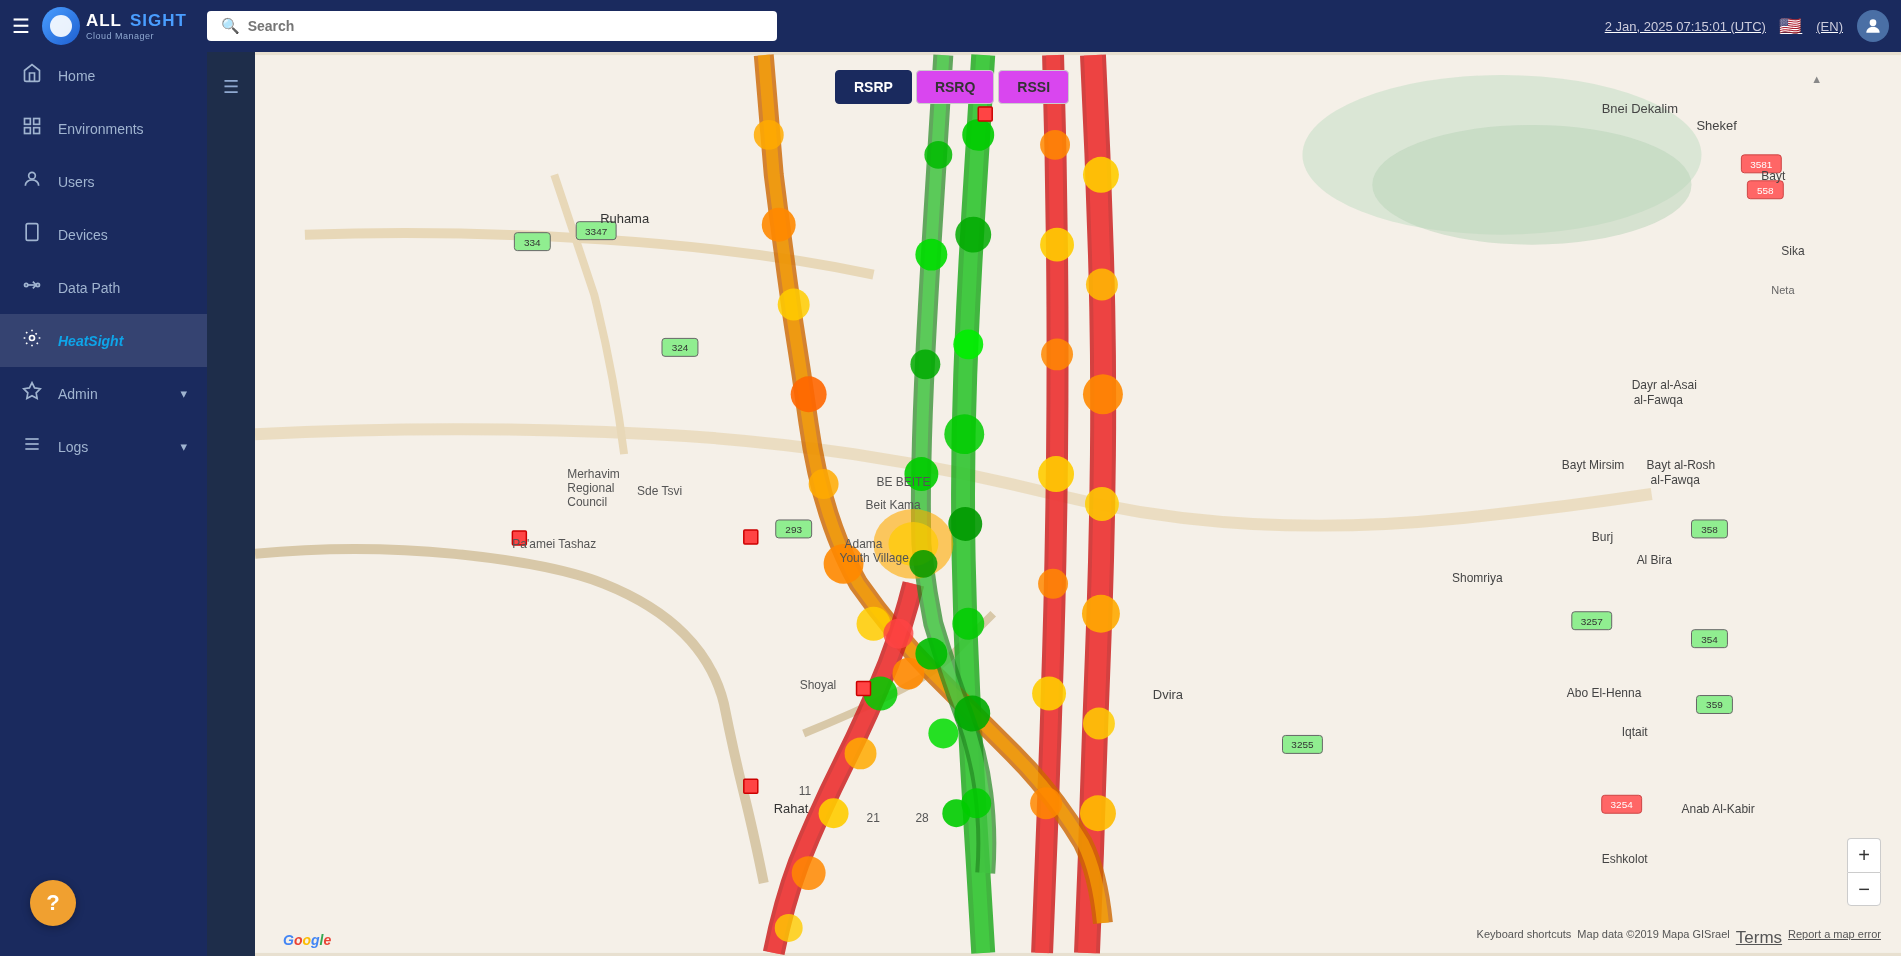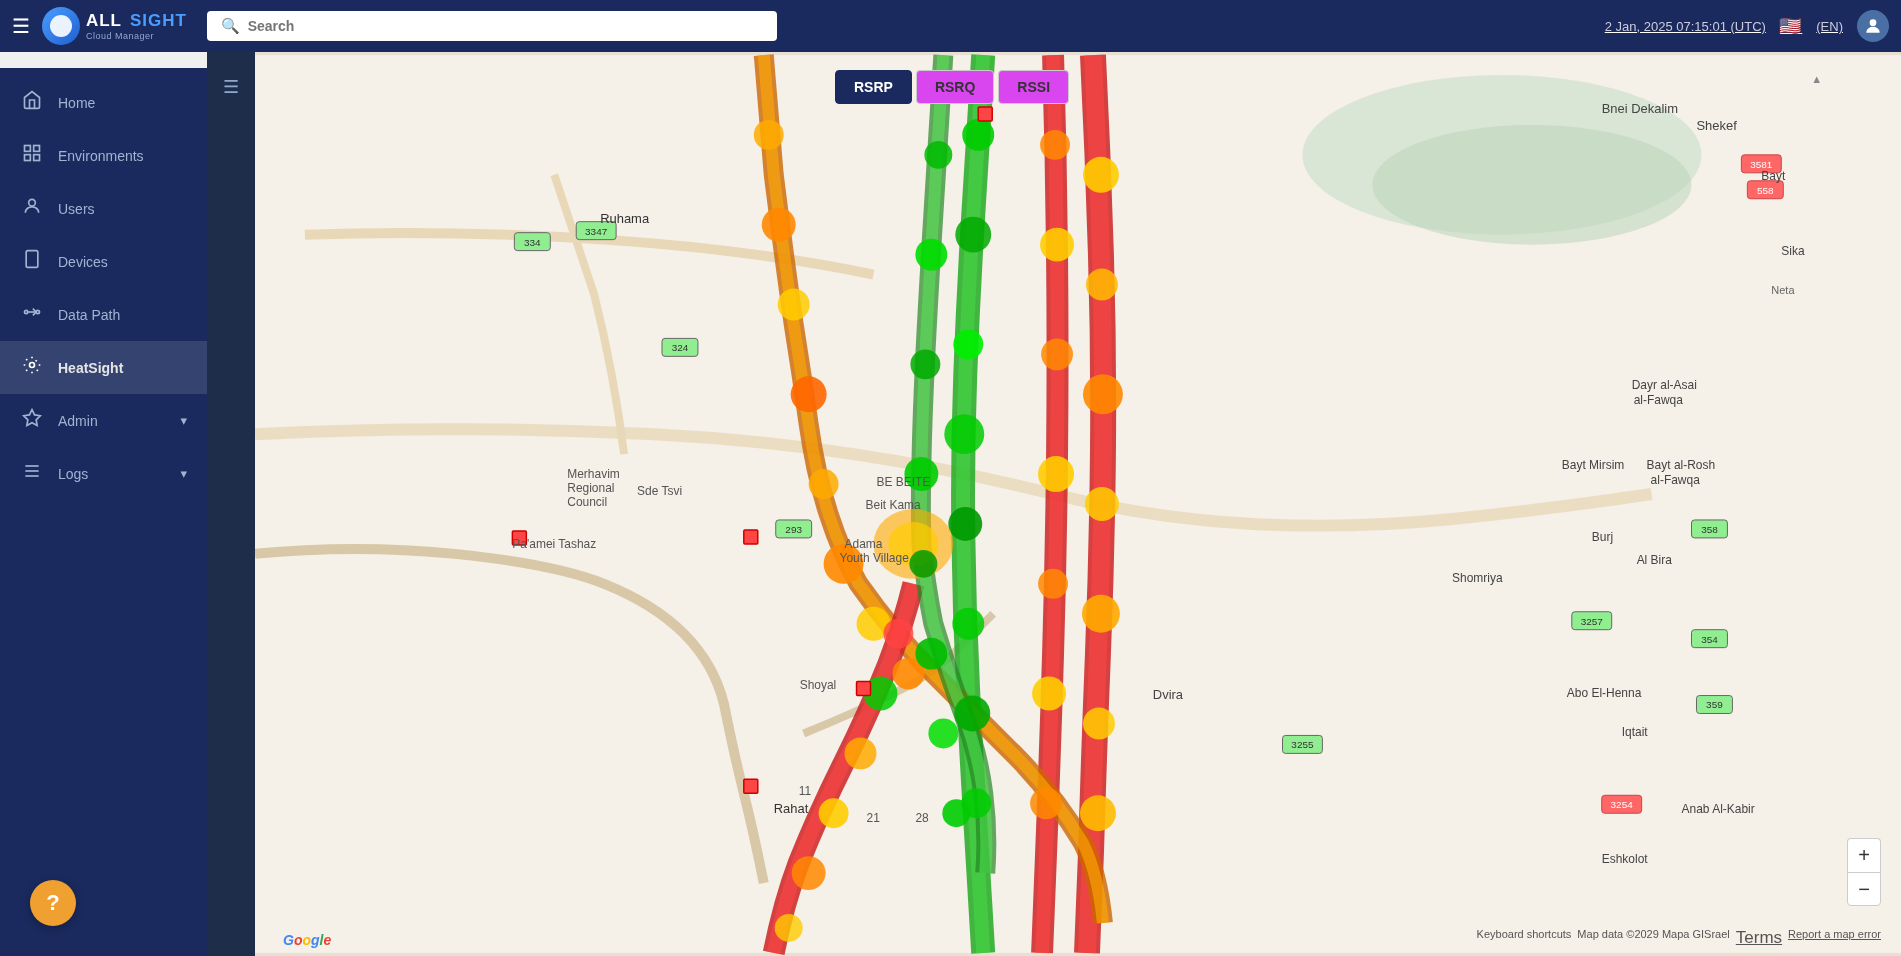--- a/index.html
+++ b/index.html
@@ -20,21 +20,21 @@
       padding: 6px 14px; gap: 8px; flex: 1; max-width: 570px; margin-left: 8px;
     }
     .topbar-search input { border: none; outline: none; font-size: 14px; width: 100%; color: #b91c1c; font-weight: bold; }
     .topbar-right { margin-left: auto; display: flex; align-items: center; gap: 14px; color: white; font-size: 13px; text-decoration: underline; }
     .topbar-flag { font-size: 18px; }
     .topbar-lang { color: #ccd; font-size: 13px; }
     .topbar-avatar { width: 32px; height: 32px; border-radius: 50%; background: #4a6fa5; display: flex; align-items: center; justify-content: center; color: white; font-size: 18px; cursor: pointer; }
 
     
     .sidebar {
-      position: fixed; top: 68px; left: 0; bottom: 0; width: 207px;
+      position: fixed; top: 41px; left: 0; bottom: 0; width: 207px;
       background: #1a2a5e; display: flex; flex-direction: column; z-index: 99;
       padding-top: 8px;
     }
     .sidebar-item {
       display: flex; align-items: center; gap: 14px;
       padding: 14px 20px; color: #a0b4d0; cursor: pointer; font-size: 15px;
       transition: background 0.15s;
     }
     .sidebar-item.active { background: rgba(255,255,255,0.12); color: white; }
     .sidebar-item-icon { font-size: 20px; min-width: 24px; text-align: center; }
@@ -186,21 +186,21 @@
     </span>
     <span class="sidebar-item-label">Data Path</span>
   </div>
   <div class="sidebar-item active">
     <span class="sidebar-item-icon">
       <svg width="20" height="20" viewBox="0 0 24 24" fill="none" stroke="white" stroke-width="2">
           <circle cx="12" cy="12" r="3"></circle>
           <path d="M12 2v2M12 20v2M2 12h2M20 12h2M4.93 4.93l1.41 1.41M17.66 17.66l1.41 1.41M17.66 6.34l-1.41 1.41M4.93 19.07l1.41-1.41"></path>
         </svg>
     </span>
-    <span class="sidebar-item-label" style="color:#e5e5e5;font-weight:600;">HeatSight</span>
+    <span class="sidebar-item-label" style="color:#0ea5e9;font-weight:600;font-style:italic;">HeatSight</span>
   </div>
   <div class="sidebar-item">
     <span class="sidebar-item-icon">
       <svg width="20" height="20" viewBox="0 0 24 24" fill="none" stroke="#a0b4d0" stroke-width="2">
           <path d="M12 2l3.09 6.26L22 9.27l-5 4.87 1.18 6.88L12 17.77l-6.18 3.25L7 14.14 2 9.27l6.91-1.01L12 2z"></path>
         </svg>
     </span>
     <span class="sidebar-item-label">Admin</span>
     <span class="sidebar-item-arrow">▾</span>
   </div>
@@ -399,21 +399,21 @@
       <button class="zoom-btn">+</button>
       <button class="zoom-btn">−</button>
     </div>
 
     <div class="google-logo">
       <span style="color:#4285F4;font-weight:bold;font-size:14px;">G</span><span style="color:#EA4335;font-weight:bold;font-size:14px;">o</span><span style="color:#FBBC05;font-weight:bold;font-size:14px;">o</span><span style="color:#4285F4;font-weight:bold;font-size:14px;">g</span><span style="color:#34A853;font-weight:bold;font-size:14px;">l</span><span style="color:#EA4335;font-weight:bold;font-size:14px;">e</span>
     </div>
 
     <div class="map-credits-right">
       <span style="cursor:pointer;color:#555;font-size:11px;">Keyboard shortcuts</span>
-      <span style="color:#555;font-size:11px;">Map data ©2029 Mapa GISrael</span>
+      <span style="color:#555;font-size:11px;">Map data ©2019 Mapa GISrael</span>
       <span style="cursor:pointer;color:#555;font-size:17px;text-decoration:underline;">Terms</span>
       <span style="cursor:pointer;color:#555;font-size:11px;text-decoration:underline;">Report a map error</span>
     </div>
   </div>
 </div>
 
 <div class="help-btn">
   <span>?</span>
 </div>
 

